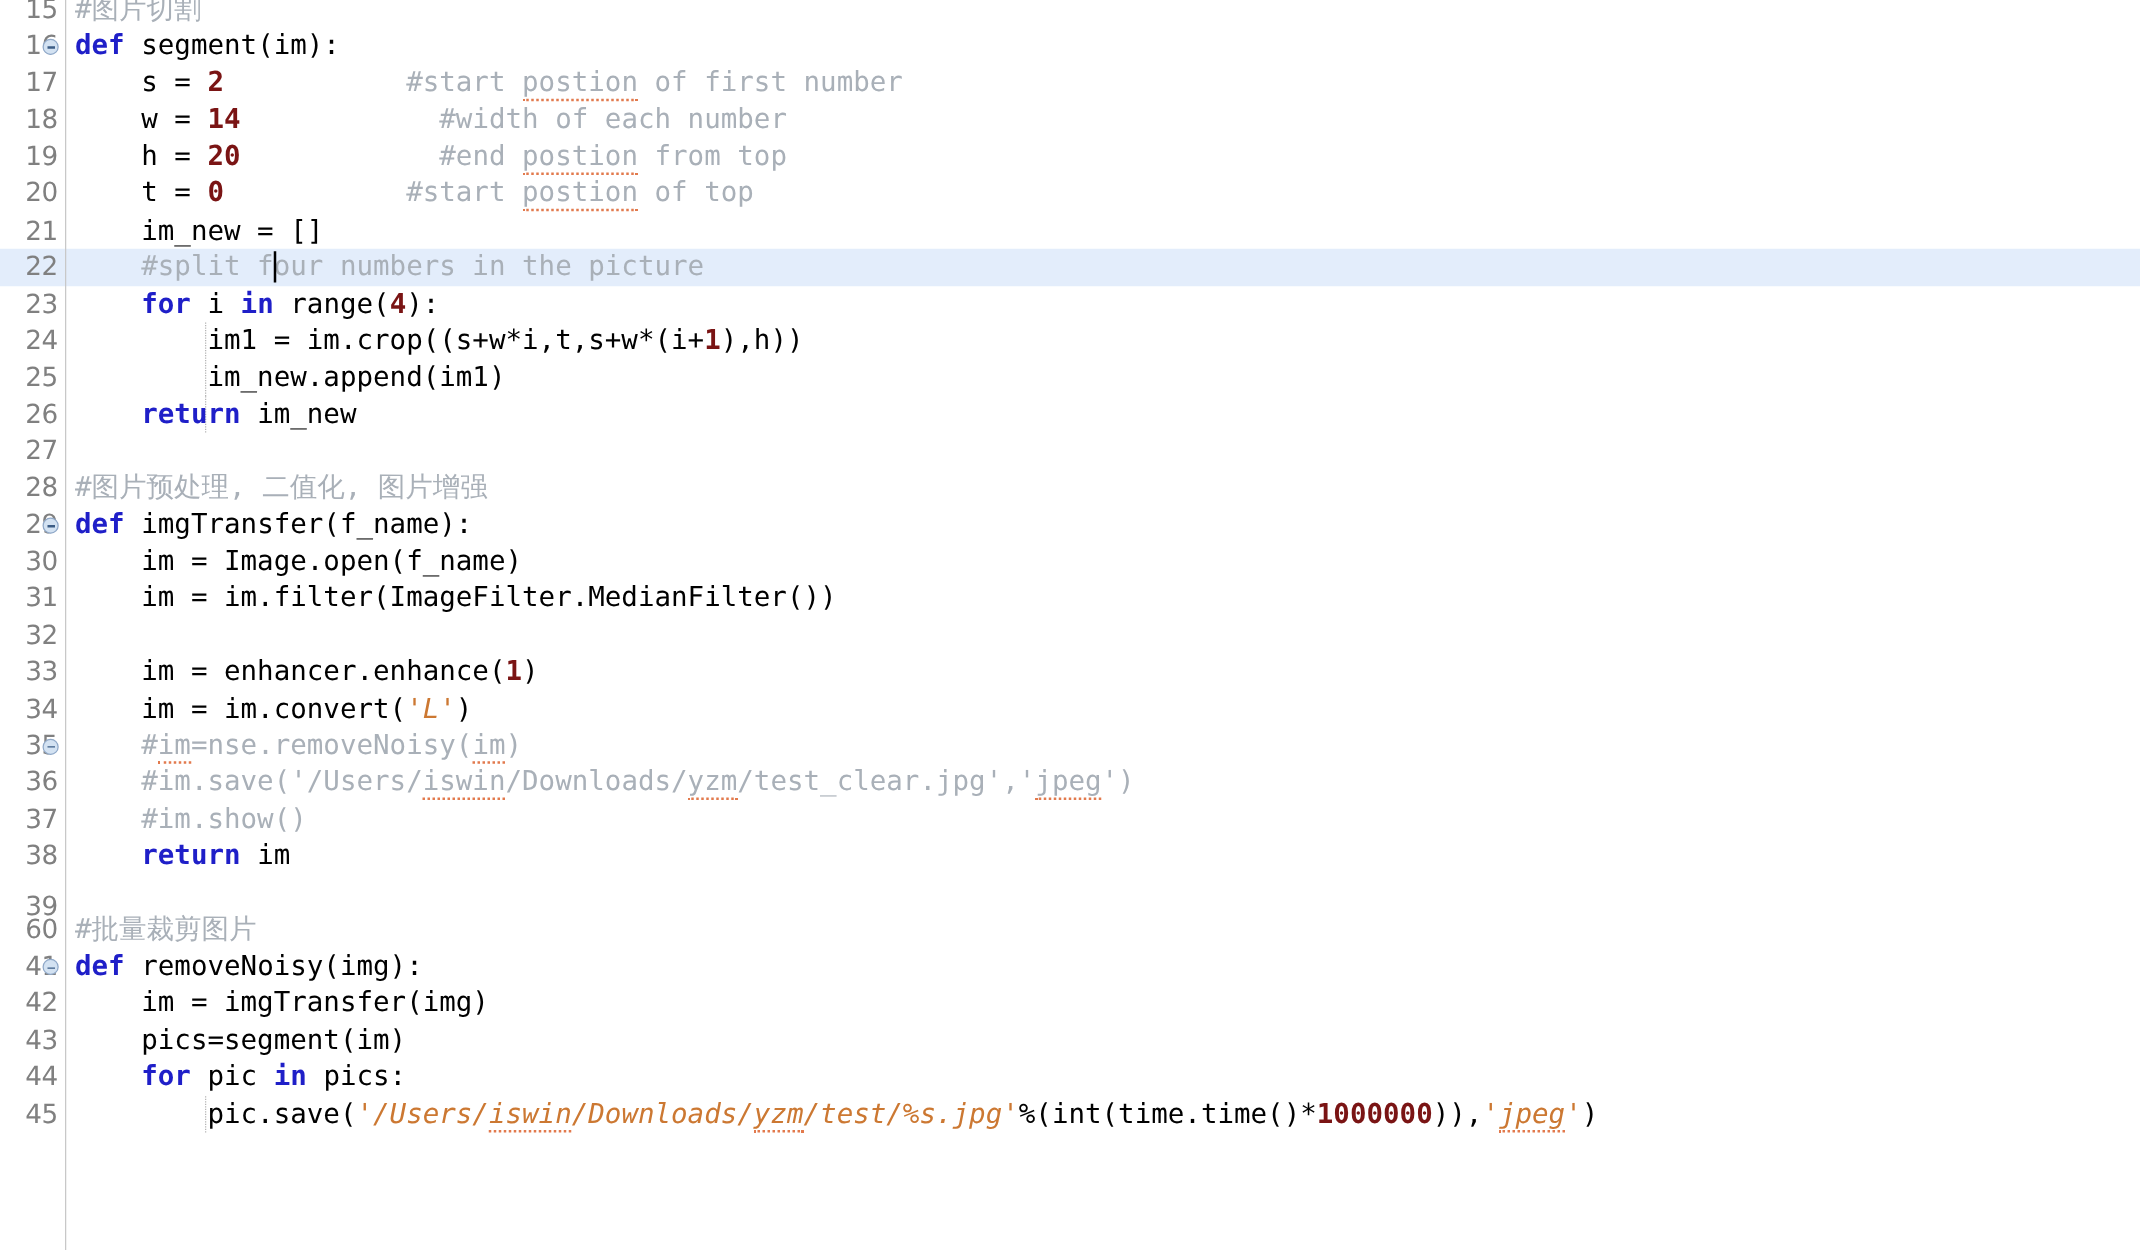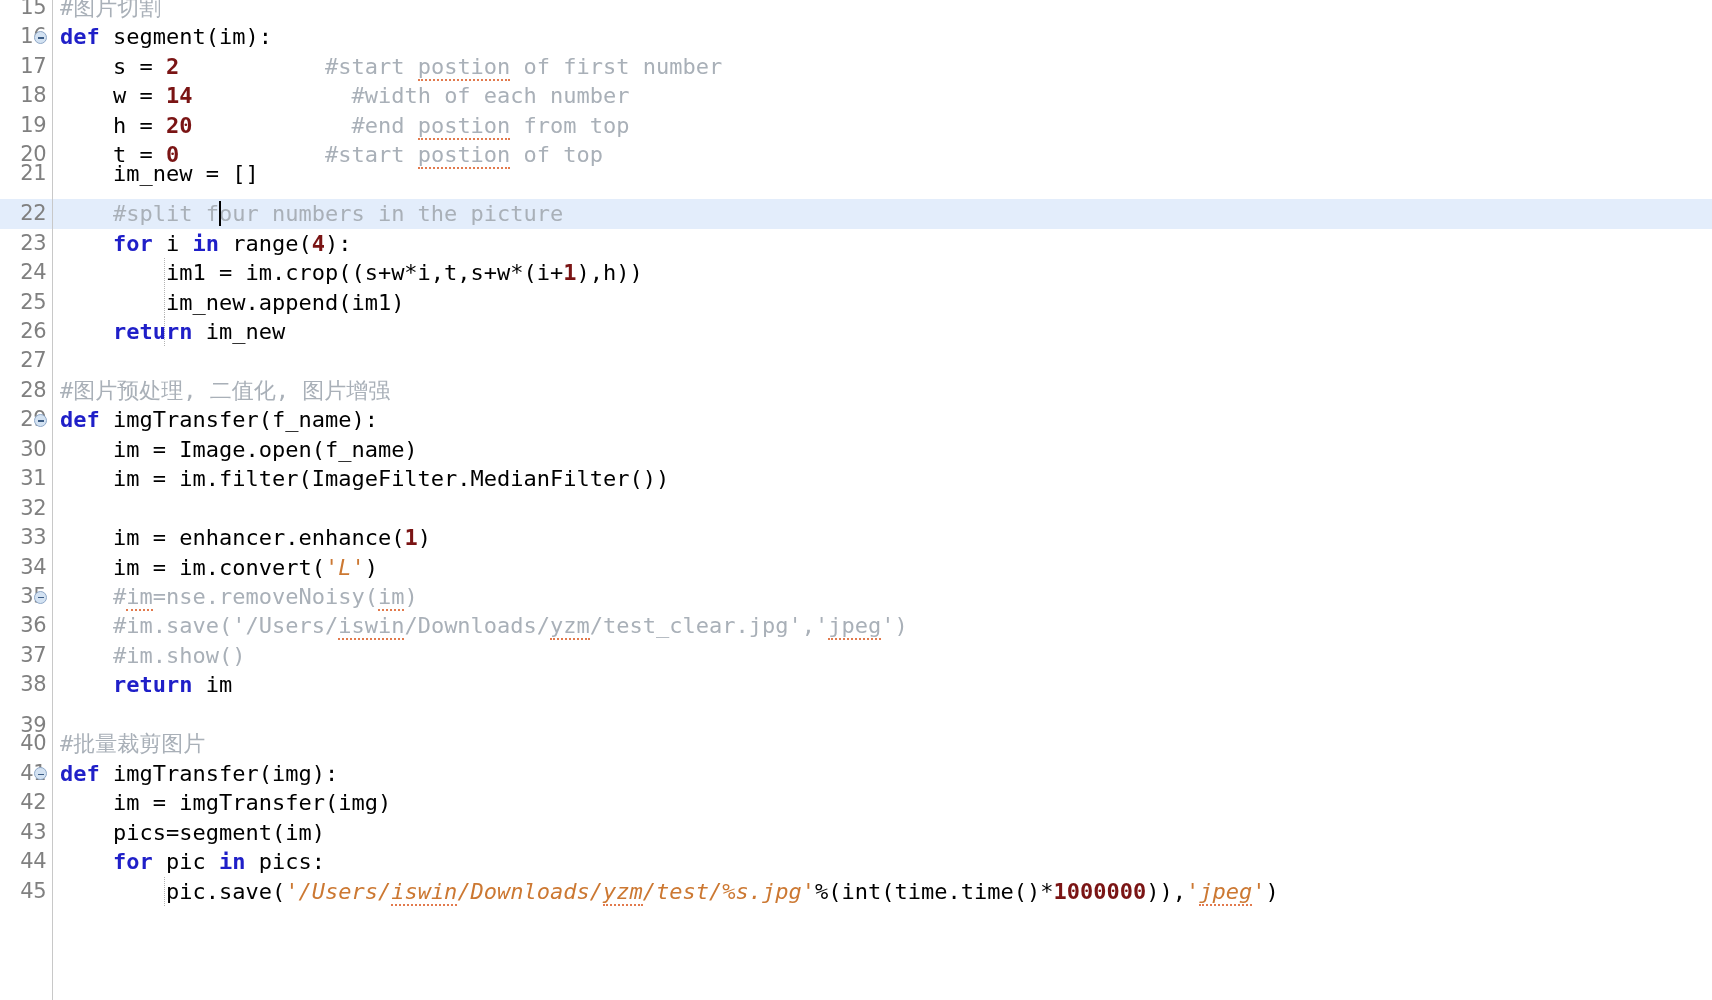--- a/index.html
+++ b/index.html
@@ -109,39 +109,39 @@
 
 <div id="editor">
   <div class="gutter-sep"></div>
   <div id="rows">
       <div class="row" style="top: -7px; position: absolute;"><div class="gutter">15</div><div class="code"><span class="cmt">#图片切割</span></div></div>
       <div class="row" style="top: 22.45px; position: absolute;"><div class="gutter">16</div><div class="fold"></div><div class="code"><span class="kw">def</span><span class="plain"> segment(im):</span></div></div>
       <div class="row" style="top: 51.9px; position: absolute;"><div class="gutter">17</div><div class="code"><span class="plain">    s = </span><span class="num">2</span><span class="cmt">           #start </span><span class="cmt spc">postion</span><span class="cmt"> of first number</span></div></div>
       <div class="row" style="top: 81.35px; position: absolute;"><div class="gutter">18</div><div class="code"><span class="plain">    w = </span><span class="num">14</span><span class="cmt">            #width of each number</span></div></div>
       <div class="row" style="top: 110.8px; position: absolute;"><div class="gutter">19</div><div class="code"><span class="plain">    h = </span><span class="num">20</span><span class="cmt">            #end </span><span class="cmt spc">postion</span><span class="cmt"> from top</span></div></div>
       <div class="row" style="top: 140.25px; position: absolute;"><div class="gutter">20</div><div class="code"><span class="plain">    t = </span><span class="num">0</span><span class="cmt">           #start </span><span class="cmt spc">postion</span><span class="cmt"> of top</span></div></div>
-      <div class="row" style="top: 159px; position: absolute; padding-left: 12px;"><div class="gutter">21</div><div class="code"><span class="plain">    im_new = []</span></div></div>
+      <div class="row" style="top: 171px; position: absolute; padding-left: 12px;"><div class="gutter">21</div><div class="code"><span class="plain">    im_new = []</span></div></div>
       <div class="row active" style="top: 199.15px; position: absolute; padding-left: 22px;"><div class="gutter">22</div><div class="code"><span class="cmt">    #split four numbers in the picture</span></div><div class="caret" style="left: 218.76px;"></div></div>
       <div class="row" style="top: 228.6px; position: absolute;"><div class="gutter">23</div><div class="code"><span class="plain">    </span><span class="kw">for</span><span class="plain"> i </span><span class="kw">in</span><span class="plain"> range(</span><span class="num">4</span><span class="plain">):</span></div></div>
       <div class="row" style="top: 258.05px; position: absolute;"><div class="gutter">24</div><div class="iguide" style="left: 163.84px;"></div><div class="code"><span class="plain">        im1 = im.crop((s+w*i,t,s+w*(i+</span><span class="num">1</span><span class="plain">),h))</span></div></div>
       <div class="row" style="top: 287.5px; position: absolute; padding-left: 32px;"><div class="gutter">25</div><div class="iguide" style="left: 163.84px;"></div><div class="code"><span class="plain">        im_new.append(im1)</span></div></div>
       <div class="row" style="top: 316.95px; position: absolute;"><div class="gutter">26</div><div class="iguide" style="left: 163.84px;"></div><div class="code"><span class="plain">    </span><span class="kw">return</span><span class="plain"> im_new</span></div></div>
       <div class="row" style="top: 346.4px; position: absolute;"><div class="gutter">27</div><div class="code"></div></div>
       <div class="row" style="top: 375.85px; position: absolute;"><div class="gutter">28</div><div class="code"><span class="cmt">#图片预处理, 二值化, 图片增强</span></div></div>
       <div class="row" style="top: 405.3px; position: absolute;"><div class="gutter">29</div><div class="fold"></div><div class="code"><span class="kw">def</span><span class="plain"> imgTransfer(f_name):</span></div></div>
       <div class="row" style="top: 434.75px; position: absolute;"><div class="gutter">30</div><div class="code"><span class="plain">    im = Image.open(f_name)</span></div></div>
       <div class="row" style="top: 464.2px; position: absolute;"><div class="gutter">31</div><div class="code"><span class="plain">    im = im.filter(ImageFilter.MedianFilter())</span></div></div>
       <div class="row" style="top: 493.65px; position: absolute;"><div class="gutter">32</div></div>
       <div class="row" style="top: 523.1px; position: absolute;"><div class="gutter">33</div><div class="code"><span class="plain">    im = enhancer.enhance(</span><span class="num">1</span><span class="plain">)</span></div></div>
       <div class="row" style="top: 552.55px; position: absolute;"><div class="gutter">34</div><div class="code"><span class="plain">    im = im.convert(</span><span class="str">'L'</span><span class="plain">)</span></div></div>
       <div class="row" style="top: 582px; position: absolute;"><div class="gutter">35</div><div class="fold"></div><div class="code"><span class="cmt">    #</span><span class="cmt spc">im</span><span class="cmt">=nse.removeNoisy(</span><span class="cmt spc">im</span><span class="cmt">)</span></div></div>
       <div class="row" style="top: 611.45px; position: absolute;"><div class="gutter">36</div><div class="code"><span class="cmt">    #im.save('/Users/</span><span class="cmt spc">iswin</span><span class="cmt">/Downloads/</span><span class="cmt spc">yzm</span><span class="cmt">/test_clear.jpg','</span><span class="cmt spc">jpeg</span><span class="cmt">')</span></div></div>
       <div class="row" style="top: 640.9px; position: absolute;"><div class="gutter">37</div><div class="code"><span class="cmt">    #im.show()</span></div></div>
       <div class="row" style="top: 670.35px; position: absolute;"><div class="gutter">38</div><div class="code"><span class="plain">    </span><span class="kw">return</span><span class="plain"> im</span></div></div>
       <div class="row" style="top: 711px; position: absolute; text-decoration: underline;"><div class="gutter">39</div><div class="code"></div></div>
-      <div class="row" style="top: 729.25px; position: absolute;"><div class="gutter">40</div><div class="code"><span class="cmt">#批量裁剪图片</span></div></div>
-      <div class="row" style="top: 758.7px; position: absolute;"><div class="gutter">41</div><div class="fold"></div><div class="code"><span class="kw">def</span><span class="plain"> imgTransfer(img):</span></div></div>
+      <div class="row" style="top: 729.25px; position: absolute;"><div class="gutter">60</div><div class="code"><span class="cmt">#批量裁剪图片</span></div></div>
+      <div class="row" style="top: 758.7px; position: absolute;"><div class="gutter">41</div><div class="fold"></div><div class="code"><span class="kw">def</span><span class="plain"> removeNoisy(img):</span></div></div>
       <div class="row" style="top: 788.15px; position: absolute;"><div class="gutter">42</div><div class="code"><span class="plain">    im = imgTransfer(img)</span></div></div>
       <div class="row" style="top: 817.6px; position: absolute;"><div class="gutter">43</div><div class="code"><span class="plain">    pics=segment(im)</span></div></div>
       <div class="row" style="top: 847.05px; position: absolute;"><div class="gutter">44</div><div class="code"><span class="plain">    </span><span class="kw">for</span><span class="plain"> pic </span><span class="kw">in</span><span class="plain"> pics:</span></div></div>
       <div class="row" style="top: 876.5px; position: absolute;"><div class="gutter">45</div><div class="iguide" style="left: 163.84px;"></div><div class="code"><span class="plain">        pic.save(</span><span class="str">'/Users/</span><span class="str spc">iswin</span><span class="str">/Downloads/</span><span class="str spc">yzm</span><span class="str">/test/%s.jpg'</span><span class="plain">%(int(time.time()*</span><span class="num">1000000</span><span class="plain">)),</span><span class="str">'</span><span class="str spc">jpeg</span><span class="str">'</span><span class="plain">)</span></div></div>
     </div>
 </div>
 
 </body></html>

